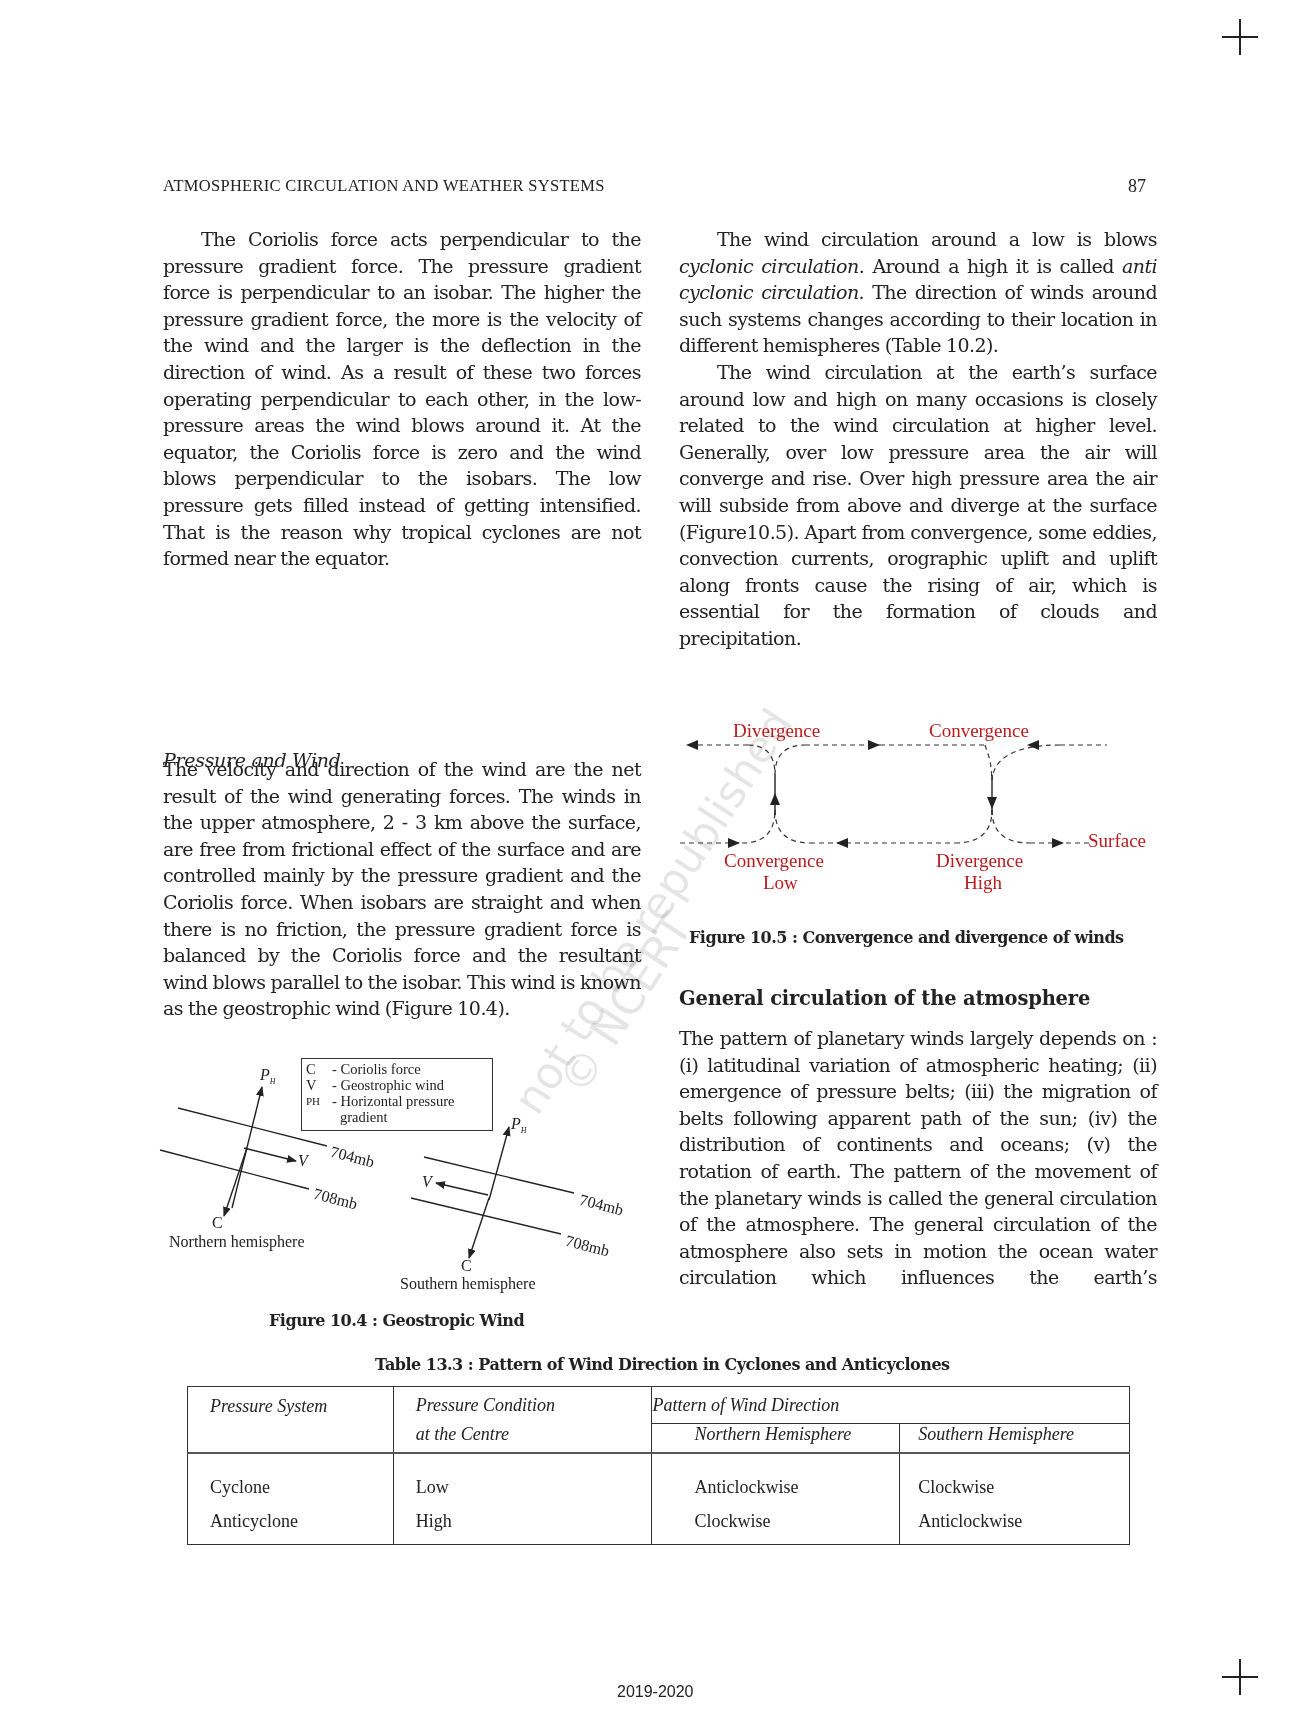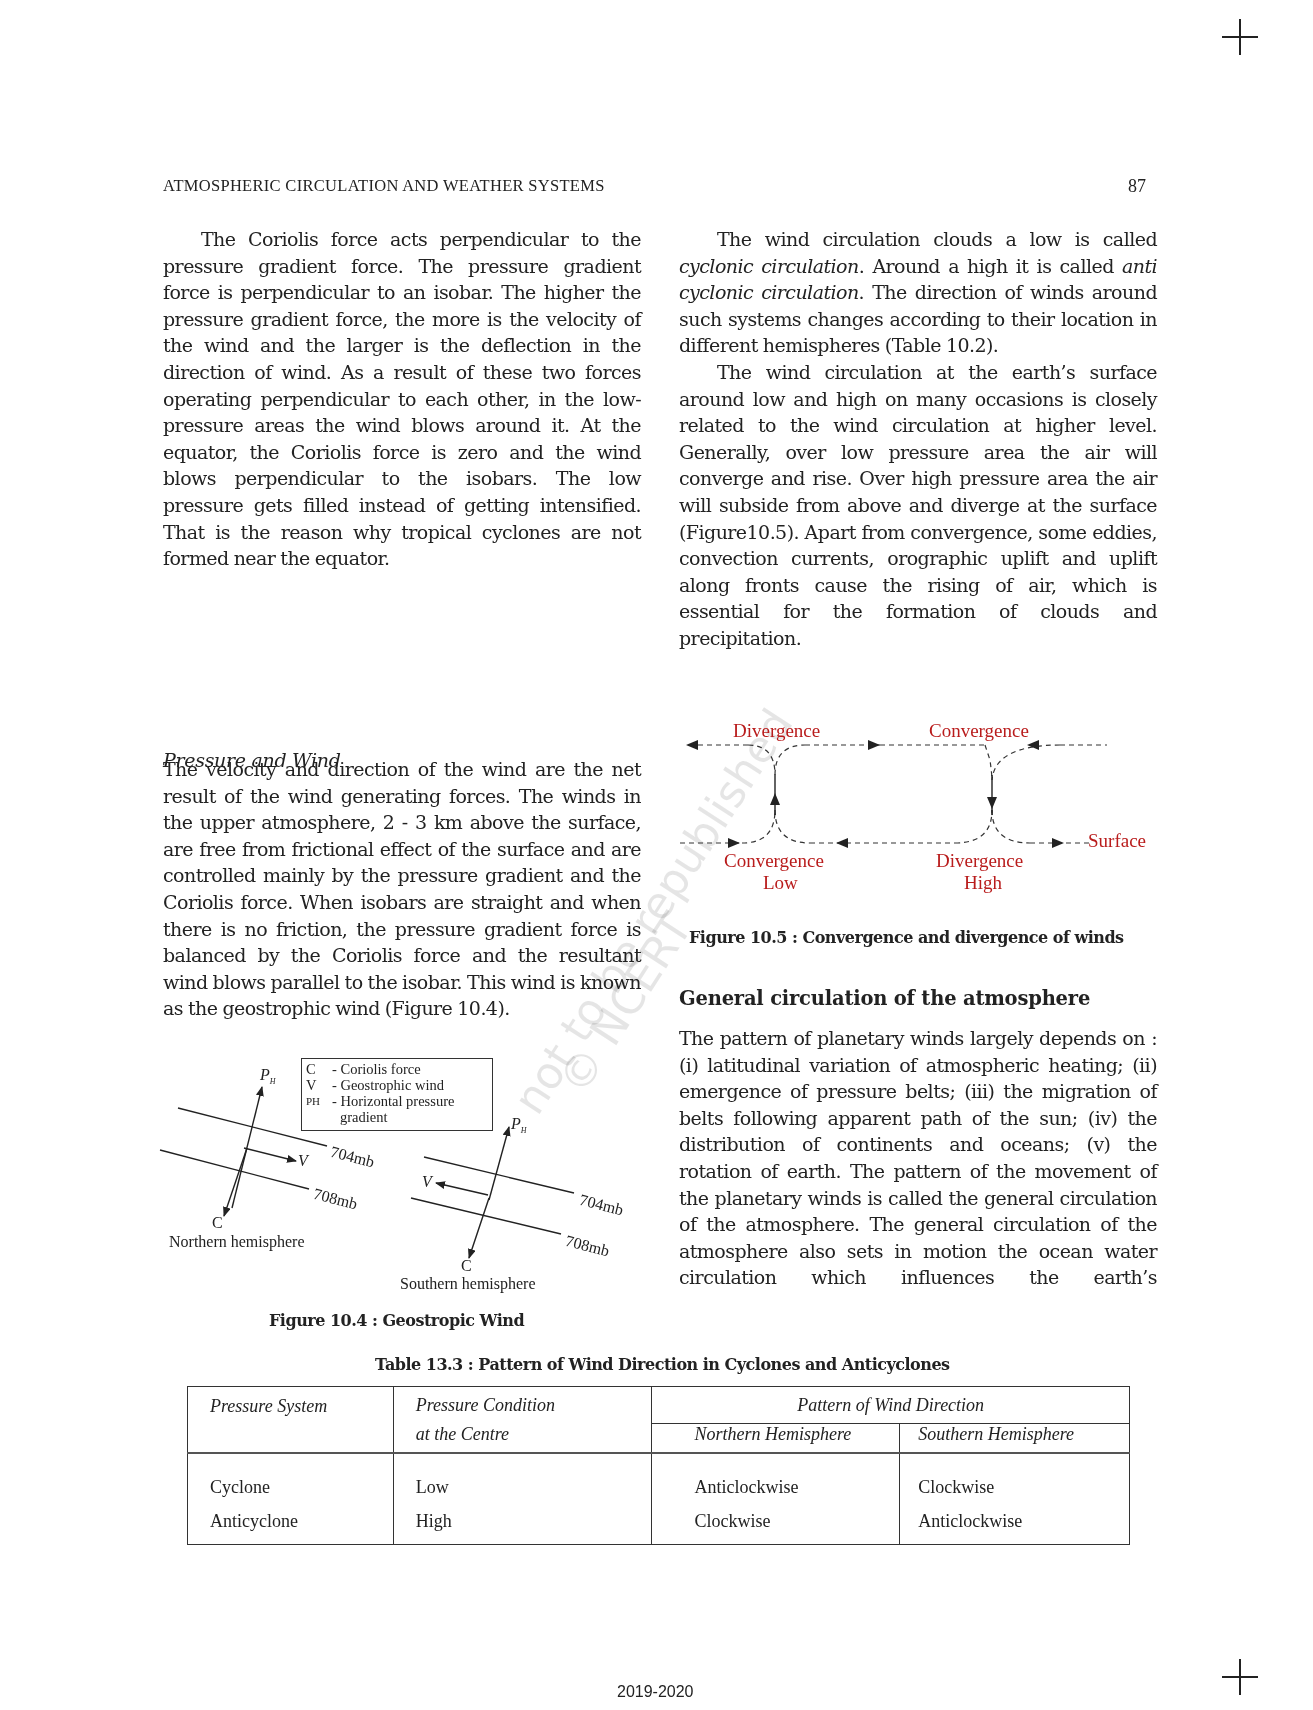--- a/index.html
+++ b/index.html
@@ -20,21 +20,21 @@
   .fig-small { position: absolute; font-family: "Liberation Serif", serif; font-size: 16px; white-space: nowrap; color: #222; }
   .legend-box { position: absolute; left: 301px; top: 1058px; width: 192px; height: 73px; border: 1.5px solid #333; font-family: "Liberation Serif", serif; font-size: 14.5px; line-height: 16px; padding: 2px 4px; box-sizing: border-box; }
   .legend-row { display: flex; }
   .legend-key { width: 26px; }
   .watermark { position: absolute; font-family: "DejaVu Sans", sans-serif; font-size: 44px; color: rgba(0,0,0,0.10); white-space: nowrap; transform-origin: left top; }
   table.wind { position: absolute; left: 187px; top: 1386px; width: 943px; border-collapse: collapse; font-family: "Liberation Serif", serif; font-size: 18px; }
   table.wind th, table.wind td { border-left: 1.5px solid #333; border-right: 1.5px solid #333; text-align: left; font-weight: normal; padding: 0 0 0 22px; }
   table.wind th { font-style: italic; }
   table.wind .hdr-top th { border-top: 1.5px solid #333; height: 36px; vertical-align: middle; }
   table.wind .hdr-sub th { height: 28px; vertical-align: top; border-bottom: 2px solid #555; }
-  table.wind th.span-h { text-align: center; padding-left: 0; border-bottom: 1.5px solid #333; }
+  table.wind th.span-h { text-align: left; padding-left: 0; border-bottom: 1.5px solid #333; }
   table.wind td { height: 34px; }
   table.wind tr.first td { padding-top: 16px; }
   table.wind tr.last td { border-bottom: 1.5px solid #333; padding-bottom: 6px; }
   .footer { position: absolute; left: 617px; top: 1683px; font-family: "Liberation Sans", sans-serif; font-size: 16px; color: #222; }
 </style>
 </head>
 <body>
 
 <div class="crop" style="left:1222px; top:19px;"></div>
 <div class="crop" style="left:1222px; top:1659px;"></div>
@@ -111,21 +111,21 @@
   <div class="fig-small" style="left:422px; top:1173px; font-style:italic;">V</div>
   <div class="fig-small" style="left:461px; top:1257px;">C</div>
   <div class="fig-small" style="left:582px; top:1191px; transform:rotate(14deg); transform-origin:left top;">704mb</div>
   <div class="fig-small" style="left:568px; top:1232px; transform:rotate(14deg); transform-origin:left top;">708mb</div>
   <div class="fig-small" style="left:400px; top:1275px;">Southern hemisphere</div>
 
   <div class="caption" style="left:269px; top:1311px;">Figure 10.4 : Geostropic Wind</div>
 </div>
 
 <div class="col" style="left:679px; top:226px;">
-  <p class="indent"><span>The wind circulation clouds a low is called </span><em>cyclonic circulation</em><span>. Around a high it is called </span><em>anti cyclonic circulation</em><span>. The direction of winds around such systems changes according to their location in different hemispheres (Table 10.2).</span></p>
+  <p class="indent"><span>The wind circulation around a low is blows </span><em>cyclonic circulation</em><span>. Around a high it is called </span><em>anti cyclonic circulation</em><span>. The direction of winds around such systems changes according to their location in different hemispheres (Table 10.2).</span></p>
   <p class="indent">The wind circulation at the earth’s surface around low and high on many occasions is closely related to the wind circulation at higher level. Generally, over low pressure area the air will converge and rise. Over high pressure area the air will subside from above and diverge at the surface (Figure10.5). Apart from convergence, some eddies, convection currents, orographic uplift and uplift along fronts cause the rising of air, which is essential for the formation of clouds and precipitation.</p>
 </div>
 
 <div>
   <svg class="abs" style="left:0; top:0;" width="1313" height="1710">
     <defs>
       <marker id="ah2" markerWidth="10" markerHeight="8" refX="5" refY="4" orient="auto" markerUnits="userSpaceOnUse">
         <path d="M0,0 L10,4 L0,8 Z" fill="#222"></path>
       </marker>
     </defs>

